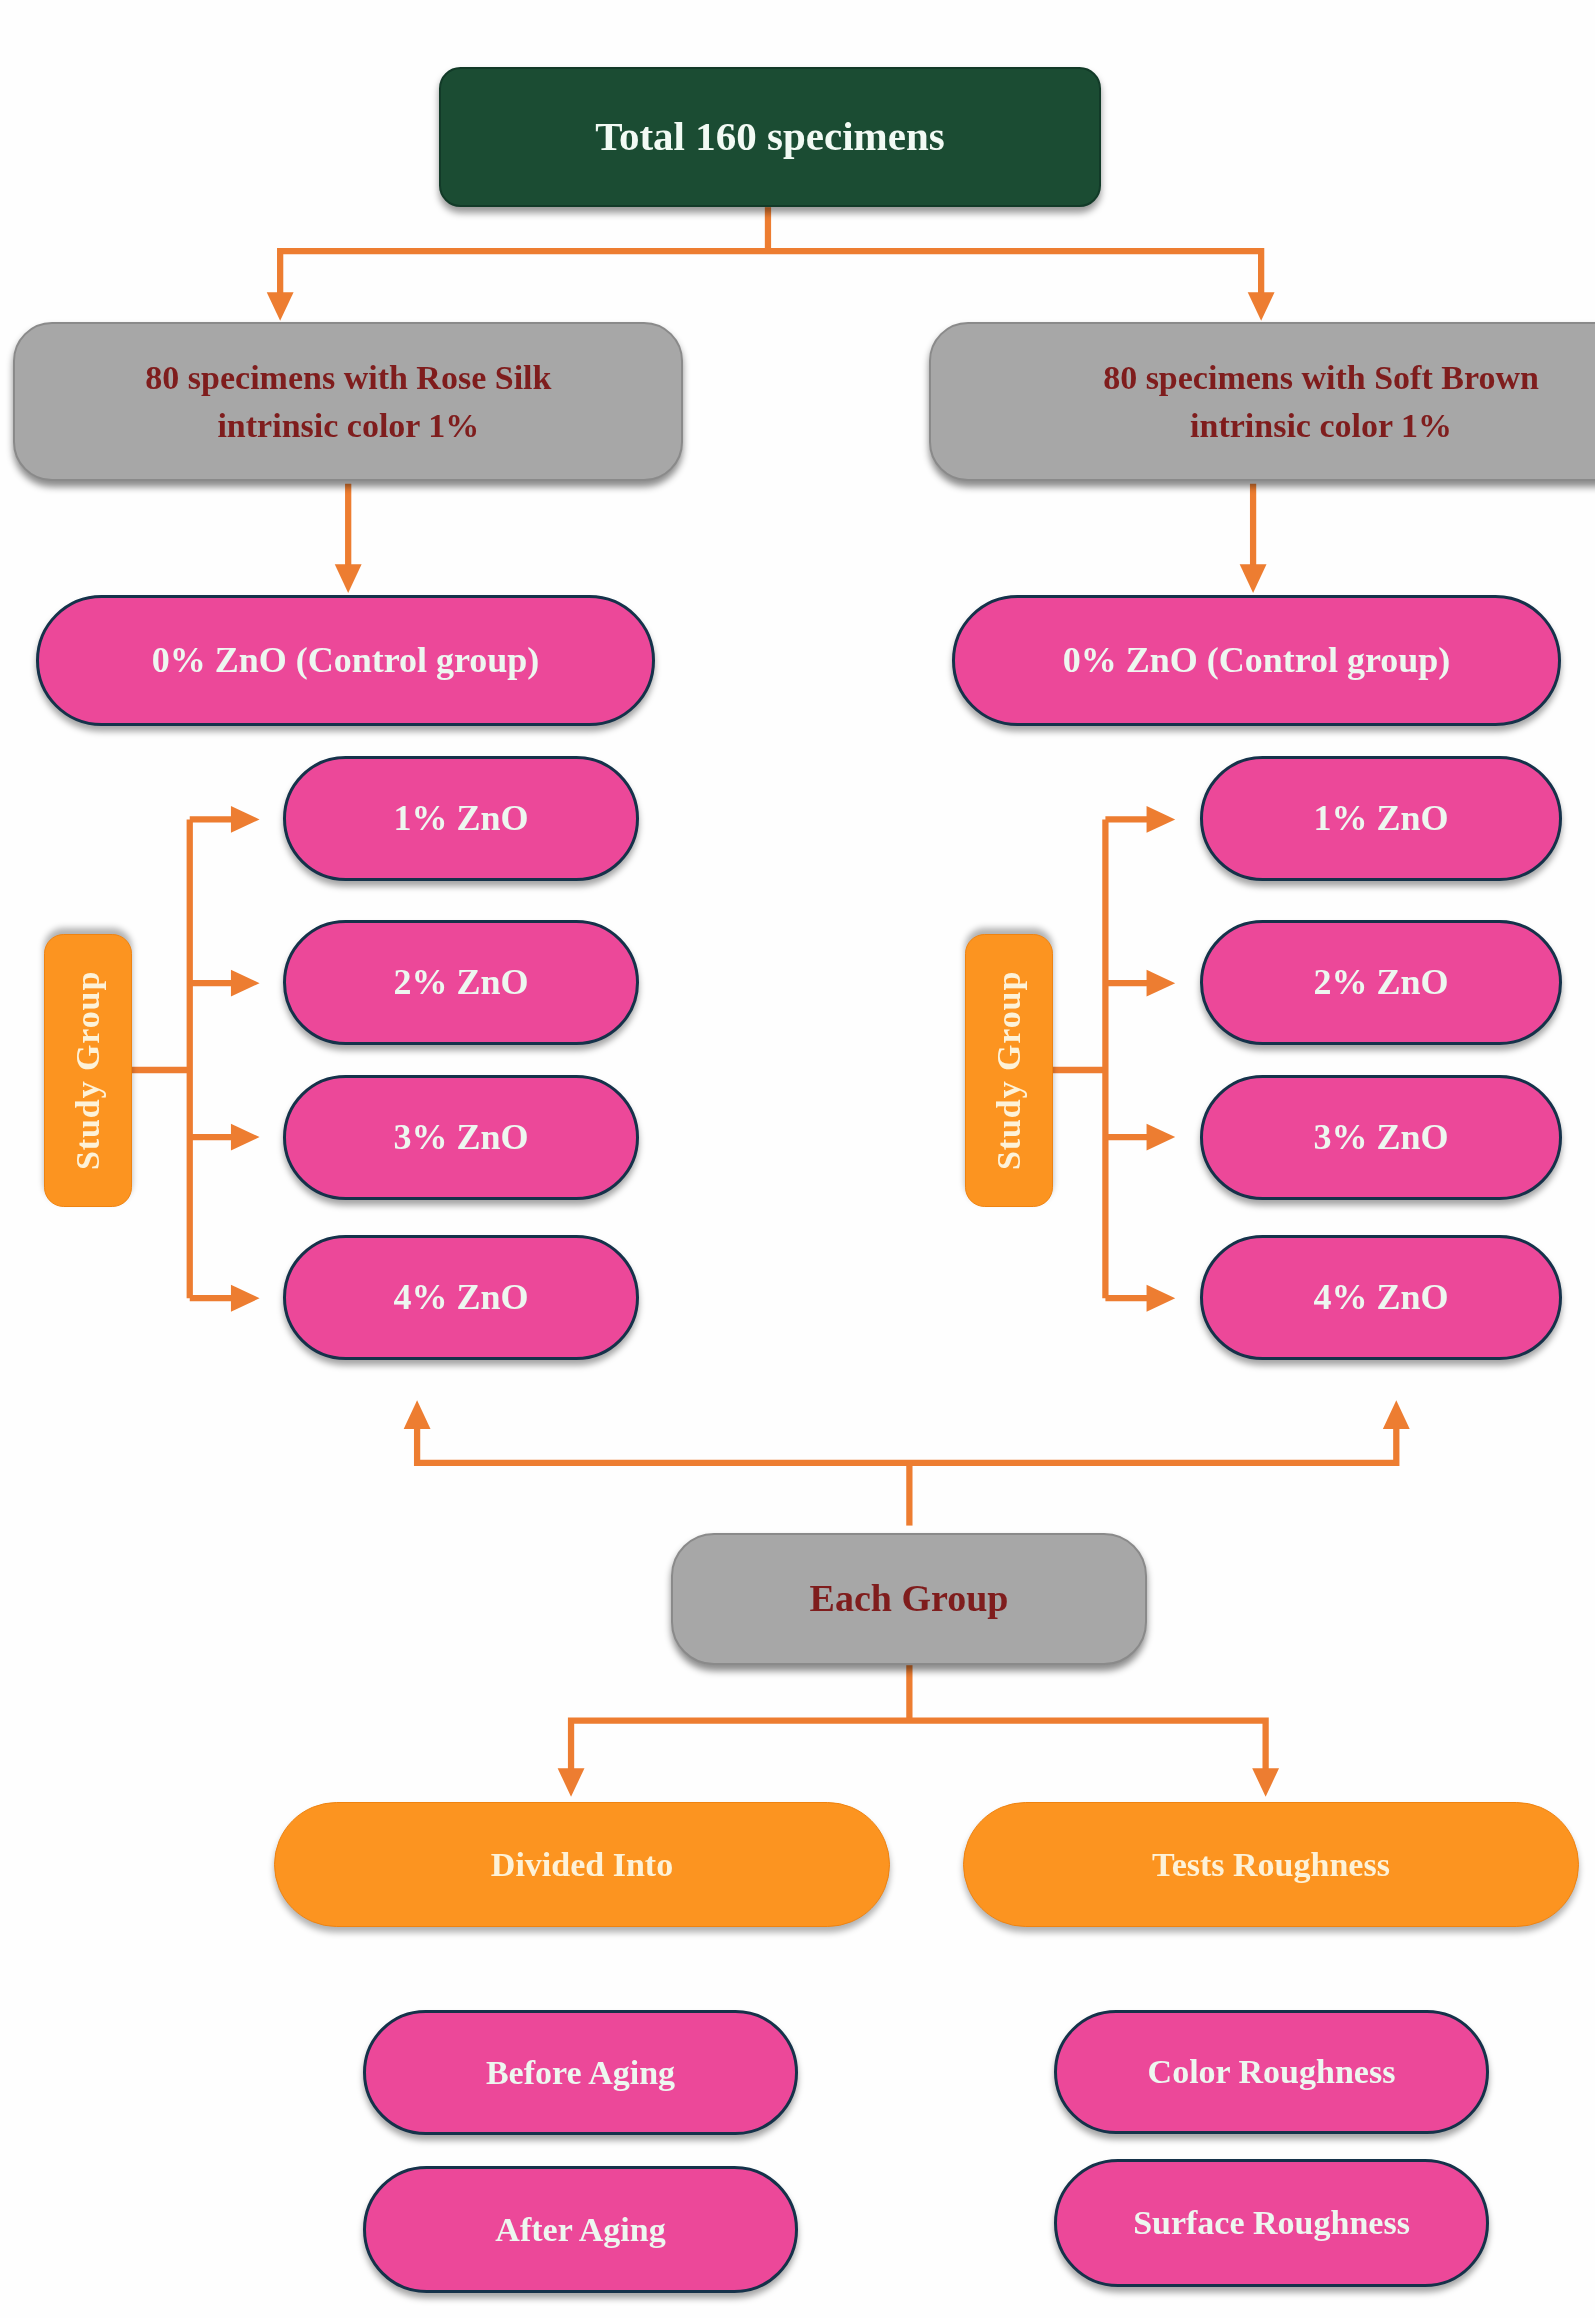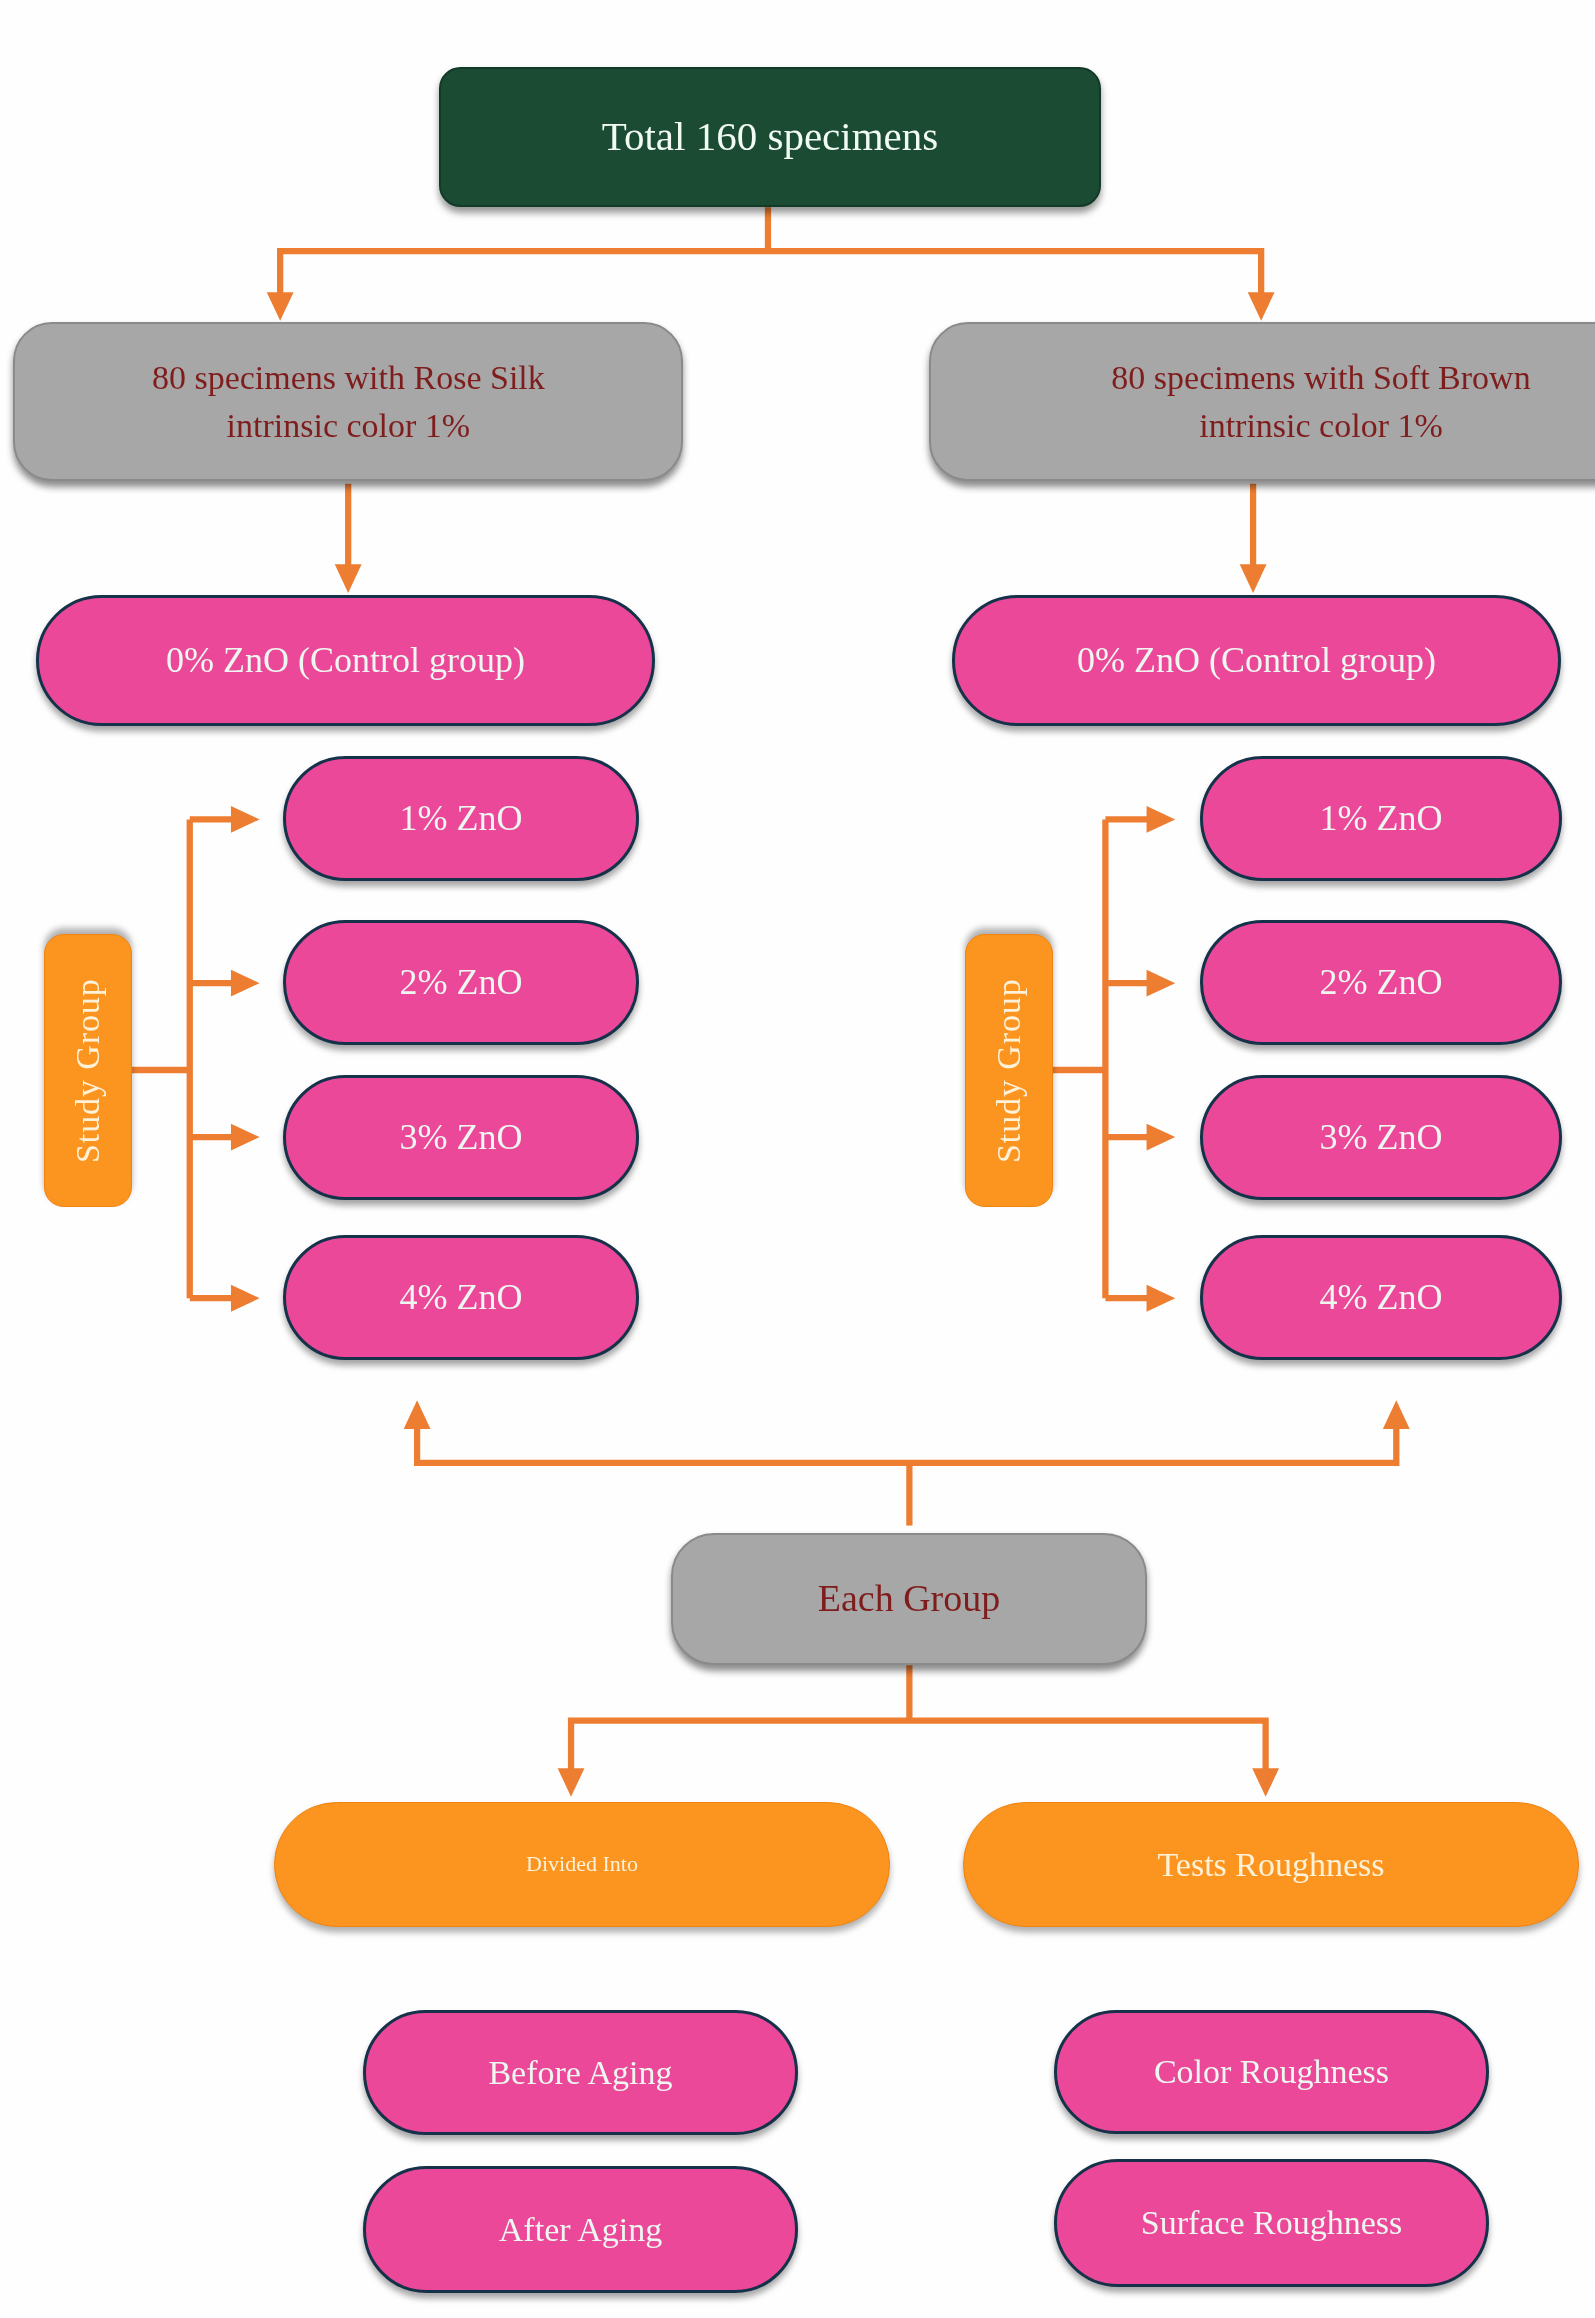--- a/index.html
+++ b/index.html
@@ -11,21 +11,21 @@
     font-family:"Liberation Serif","DejaVu Serif",serif;
     overflow:hidden;
   }
   svg.wires{position:absolute;left:0;top:0;width:1595px;height:2319px;}
   .node{
     position:absolute;
     display:flex;
     align-items:center;
     justify-content:center;
     text-align:center;
-    font-weight:normal;
+    font-weight:bold;
     box-sizing:border-box;
     white-space:pre-line;
     line-height:1.4;
   }
   .green{
     background:#ec4899;
     color:#edf7f0;
     border:3.6px solid #15324a;
     box-shadow:0 5.4px 6.3px rgba(0,0,0,0.35);
   }
@@ -138,21 +138,21 @@
   <div class="node green pill" style="left:283px;top:1075px;width:356px;height:125px;font-size:36px;">3% ZnO</div>
   <div class="node green pill" style="left:283px;top:1235px;width:356px;height:125px;font-size:36px;">4% ZnO</div>
 
   <div class="node green pill" style="left:1200px;top:756px;width:362px;height:125px;font-size:36px;">1% ZnO</div>
   <div class="node green pill" style="left:1200px;top:920px;width:362px;height:125px;font-size:36px;">2% ZnO</div>
   <div class="node green pill" style="left:1200px;top:1075px;width:362px;height:125px;font-size:36px;">3% ZnO</div>
   <div class="node green pill" style="left:1200px;top:1235px;width:362px;height:125px;font-size:36px;">4% ZnO</div>
 
   <div class="node gray" style="left:671px;top:1533px;width:476px;height:132px;font-size:38px;border-radius:43px;">Each Group</div>
 
-  <div class="node orange pill" style="left:274px;top:1802px;width:616px;height:125px;font-size:22px;">Divided Into</div>
+  <div class="node orange pill" style="left:274px;top:1802px;width:616px;height:125px;font-size:34px;">Divided Into</div>
 
   <div class="node orange pill" style="left:963px;top:1802px;width:616px;height:125px;font-size:34px;">Tests Roughness</div>
 
   <div class="node green pill" style="left:363px;top:2010px;width:435px;height:125px;font-size:34px;">Before Aging</div>
 
   <div class="node green pill" style="left:363px;top:2166px;width:435px;height:127px;font-size:34px;">After Aging</div>
 
   <div class="node green pill" style="left:1054px;top:2010px;width:435px;height:124px;font-size:34px;">Color Roughness</div>
 
   <div class="node green pill" style="left:1054px;top:2159px;width:435px;height:128px;font-size:34px;">Surface Roughness</div>

